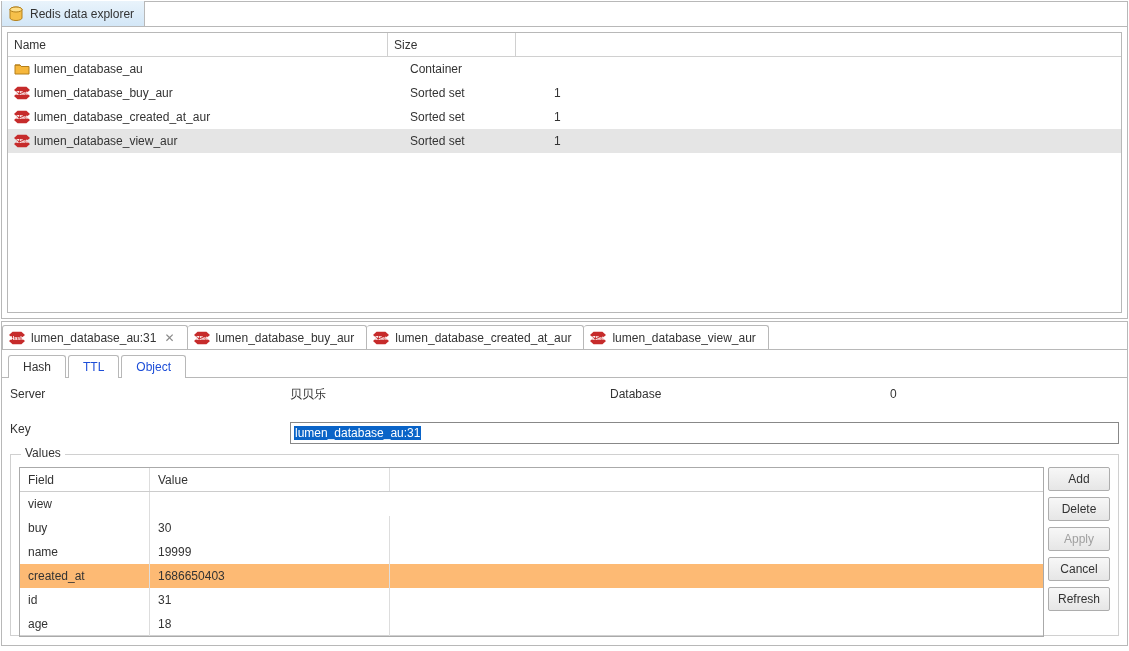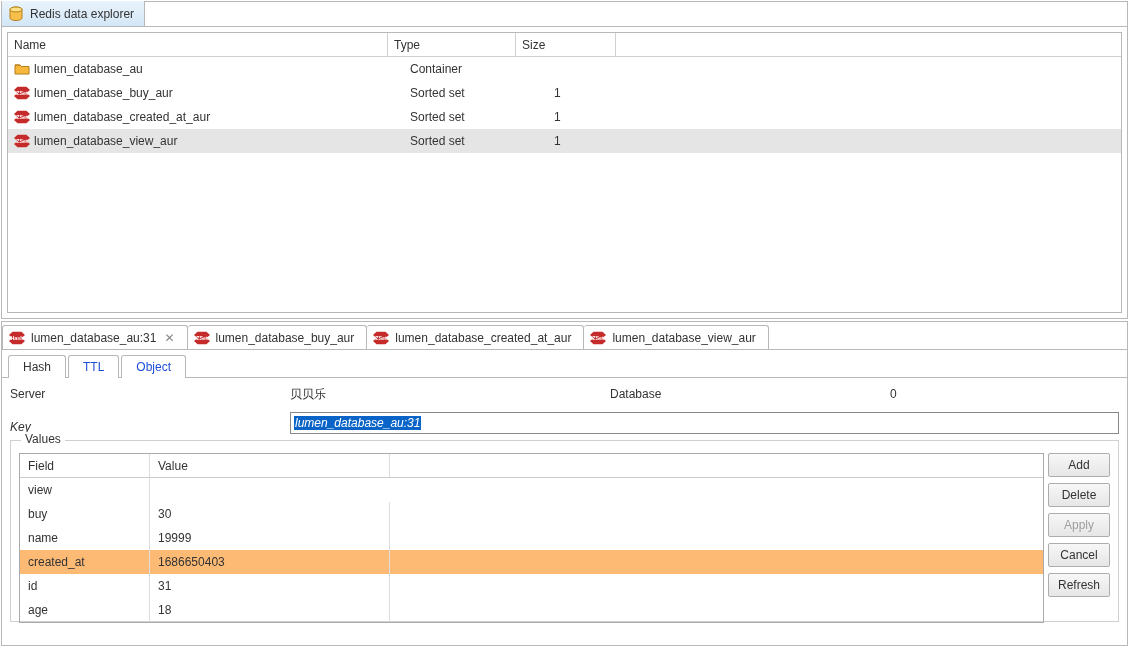--- a/index.html
+++ b/index.html
@@ -36,21 +36,21 @@
   .hash-icon, .zset-sm { width:16px; height:16px; flex:0 0 16px; display:inline-flex; align-items:center; justify-content:center; }
 
   .subtab-strip { display:flex; height:24px; align-items:flex-end; margin-top:4px; padding-left:6px; border-bottom:1px solid #b8b8b8; }
   .subtab { padding:4px 14px; border:1px solid #b8b8b8; border-bottom:none; border-top-left-radius:3px; border-top-right-radius:3px; background:#fff; margin-right:2px; position:relative; top:1px; }
   .subtab.active { background:#fff; z-index:2; }
   .subtab:not(.active) { background:#fff; color:#1d4ed8; }
 
   .info-area { padding:4px 8px 0 8px; }
   .info-grid { display:grid; grid-template-columns: 280px 320px 280px 1fr; height:24px; align-items:center; }
   .info-label { color:#333; }
-  .key-row { display:flex; align-items:flex-end; height:26px; margin-top:2px;font-style:italic; }
+  .key-row { display:flex; align-items:flex-start; height:26px; margin-top:16px; }
   .key-row .info-label { width:280px; }
   .key-input-wrap { flex:1; border:1px solid #888; height:22px; display:flex; align-items:center; padding:0 3px; background:#fff; }
   .key-text-sel { background:#0a64c8; color:#fff; padding:0 1px; }
 
   .values-fieldset { margin:6px 8px 6px 8px; border:1px solid #d0d0d0; padding:0; position:relative; height:182px; }
   .values-legend { position:absolute; top:-9px; left:10px; background:#fff; padding:0 4px; color:#333; font-size:12px; }
   .values-content { padding:12px 8px 0 8px; display:flex; gap:4px; height:100%; }
   .values-left { flex:1; display:flex; flex-direction:column; }
   .values-table { border:1px solid #aaa; }
   .vrow { display:grid; grid-template-columns: 130px 240px 1fr; height:24px; align-items:center; }
@@ -75,21 +75,20 @@
           <ellipse cx="8" cy="3.5" rx="6" ry="2.5" fill="#ffe08a" stroke="#b4811c"></ellipse>
         </svg>
       </span>
       <span>Redis data explorer</span>
     </div>
   </div>
   <div class="tree-wrap">
     <div class="tree-inner">
       <div class="tree-header">
         <div class="hcell">Name</div>
-        <div class="hcell">Type</div>
         <div class="hcell">Size</div>
         <div class="hcell"></div>
       </div>
       <div class="tree-body" id="tree-body">
           <div class="tree-row">
             <div class="cell">
               <span class="folder-icon">
                 <svg width="16" height="16" viewBox="0 0 16 16">
                   <path d="M1 4 h5 l1.5 1.5 H15 V13 H1 Z" fill="#f6b73c" stroke="#b47f1a"></path>
                   <path d="M1 4 h5 l1.5 1.5 H15" fill="none" stroke="#b47f1a"></path>

